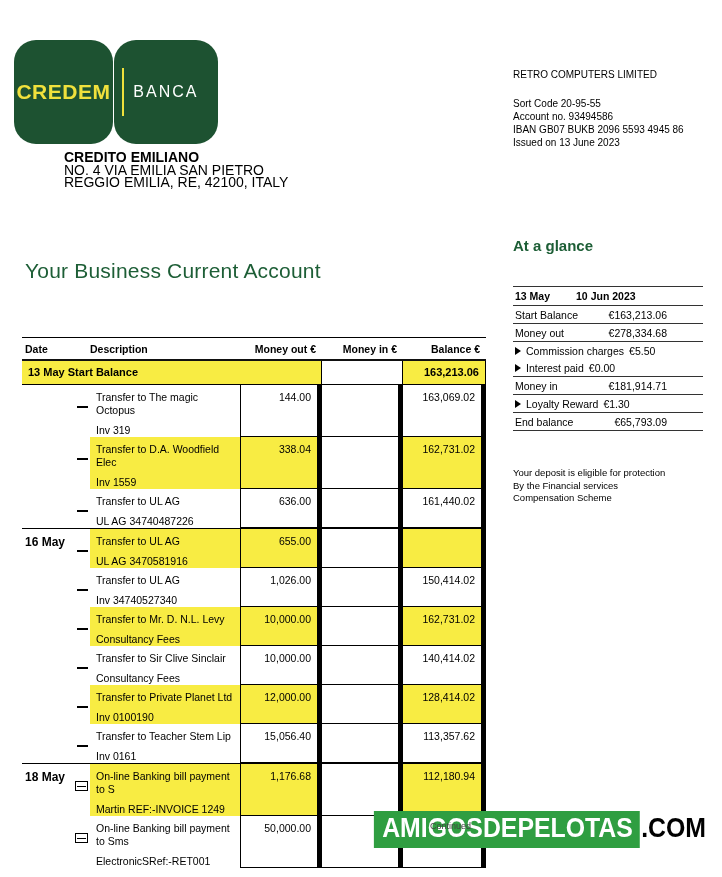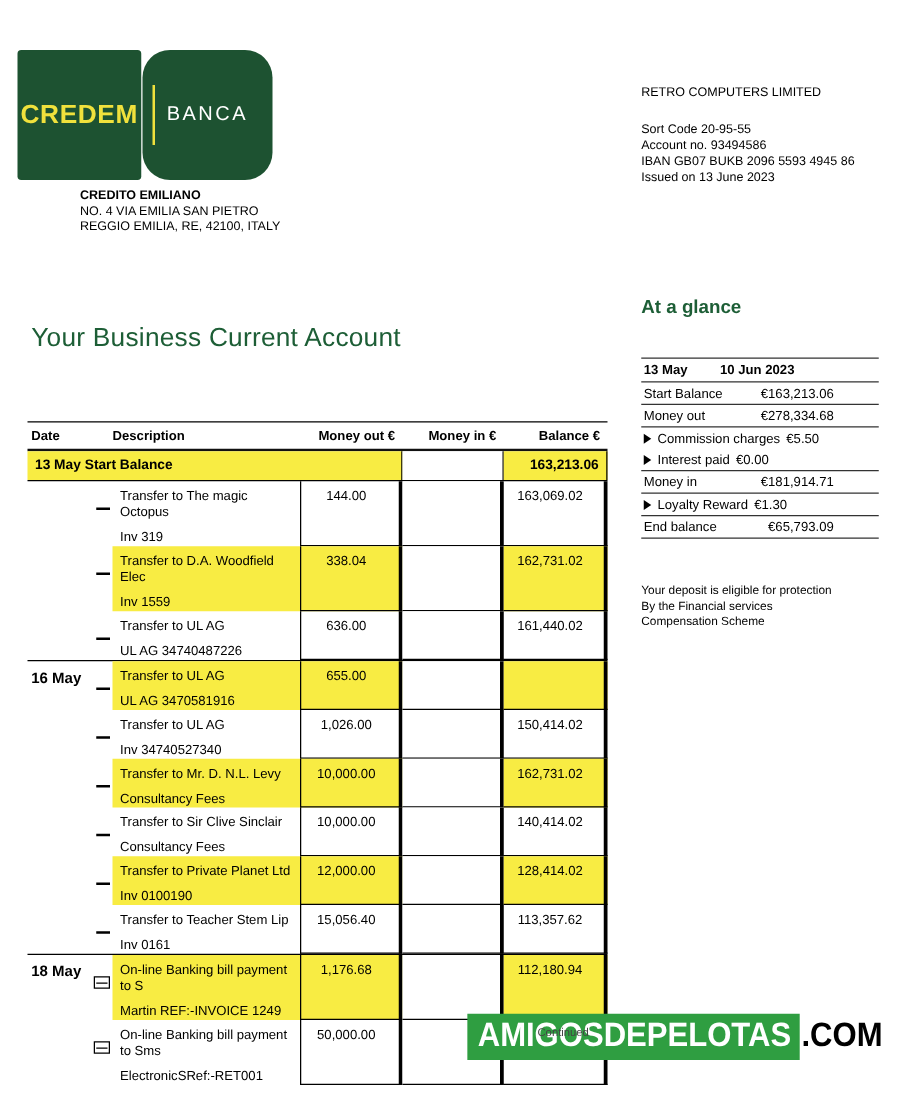--- a/index.html
+++ b/index.html
@@ -13,28 +13,28 @@
   html,body{margin:0;padding:0;}
   body{
     width:722px;height:877px;position:relative;overflow:hidden;
     background:#fff;color:#000;
     font-family:"Liberation Sans", sans-serif;
   }
 
   
   .logo{position:absolute;left:14px;top:40px;width:204px;height:104px;display:flex;}
   .logo-block{background:var(--brand-green);height:104px;display:flex;align-items:center;justify-content:center;}
-  .logo-block.left{width:109px;border-radius:3px;}
+  .logo-block.left{width:109px;border-radius:22px;}
   .logo-block.right{width:115px;border-radius:22px;margin-left:1px;}
   .logo-credem{color:var(--logo-yellow);font-weight:bold;font-size:21px;letter-spacing:0.5px;}
   .logo-banca{color:#fff;font-size:16px;letter-spacing:2px;}
   .logo-divider{position:absolute;left:108px;top:28px;width:2px;height:48px;background:var(--logo-yellow);z-index:2;}
 
   
-  .bank-address{position:absolute;left:64px;top:151px;font-size:10px;line-height:12.5px;}
+  .bank-address{position:absolute;left:64px;top:151px;font-size:14px;line-height:12.5px;}
   .addr-name{font-weight:bold;}
   .account-info{position:absolute;left:513px;top:68px;font-size:10px;line-height:13px;}
   .acct-holder{margin-bottom:16px;}
 
   
   .page-title{position:absolute;left:25px;top:259px;margin:0;font-size:21px;font-weight:normal;color:var(--heading-green);letter-spacing:0.2px;}
 
   
   .glance{position:absolute;left:513px;top:237px;width:190px;}
   .glance-title{font-size:15px;font-weight:bold;color:var(--heading-green);margin-bottom:32px;}
@@ -59,21 +59,21 @@
   .stmt-start{display:grid;grid-template-columns:300px 81px 83px;height:24px;font-weight:bold;font-size:11px;border-bottom:1px solid #000;}
   .start-label{background:var(--hl-yellow);padding:5px 0 0 6px;border-right:1px solid #000;}
   .start-in{background:#fff;border-right:1px solid #000;}
   .start-bal{background:var(--hl-yellow);text-align:right;padding:5px 6px 0 12px;border-right:1px solid #000;}
 
   .stmt-row{display:grid;grid-template-columns:68px 150px 82px 81px 83px;min-height:39px;}
   .stmt-row.group{border-top:1px solid #000;}
   .stmt-row .date{position:relative;padding:6px 0 0 3px;font-weight:bold;font-size:12px;}
   .stmt-row .desc{padding:6px 0 0 6px;line-height:13px;}
   .stmt-row .desc .d2{margin-top:7px;}
-  .stmt-row .money{text-align:center;padding:6px 6px 0 0;border-right:3px solid #000000;border-bottom:1px solid #000;}
+  .stmt-row .money{text-align:right;padding:6px 6px 0 0;border-right:5px solid #000000;border-bottom:1px solid #000;}
   .stmt-row .money.out{border-left:1px solid #000;}
   .stmt-row.hl .desc,.stmt-row.hl .money.out,.stmt-row.hl .money.bal{background:var(--hl-yellow);}
   .stmt-row .money.in{background:#fff;}
 
   .marker{position:absolute;right:2px;top:21px;}
   .marker.dash{width:11px;height:2px;background:#000;}
   .marker.envelope{width:13px;height:10px;border:1px solid #000;background:#fff;top:17px;}
   .marker.envelope::after{content:"";display:block;height:1px;background:#000;margin:4px 1px 0 1px;}
 
   .continued{position:absolute;left:430px;top:821px;font-size:9px;color:#444;z-index:4;}

